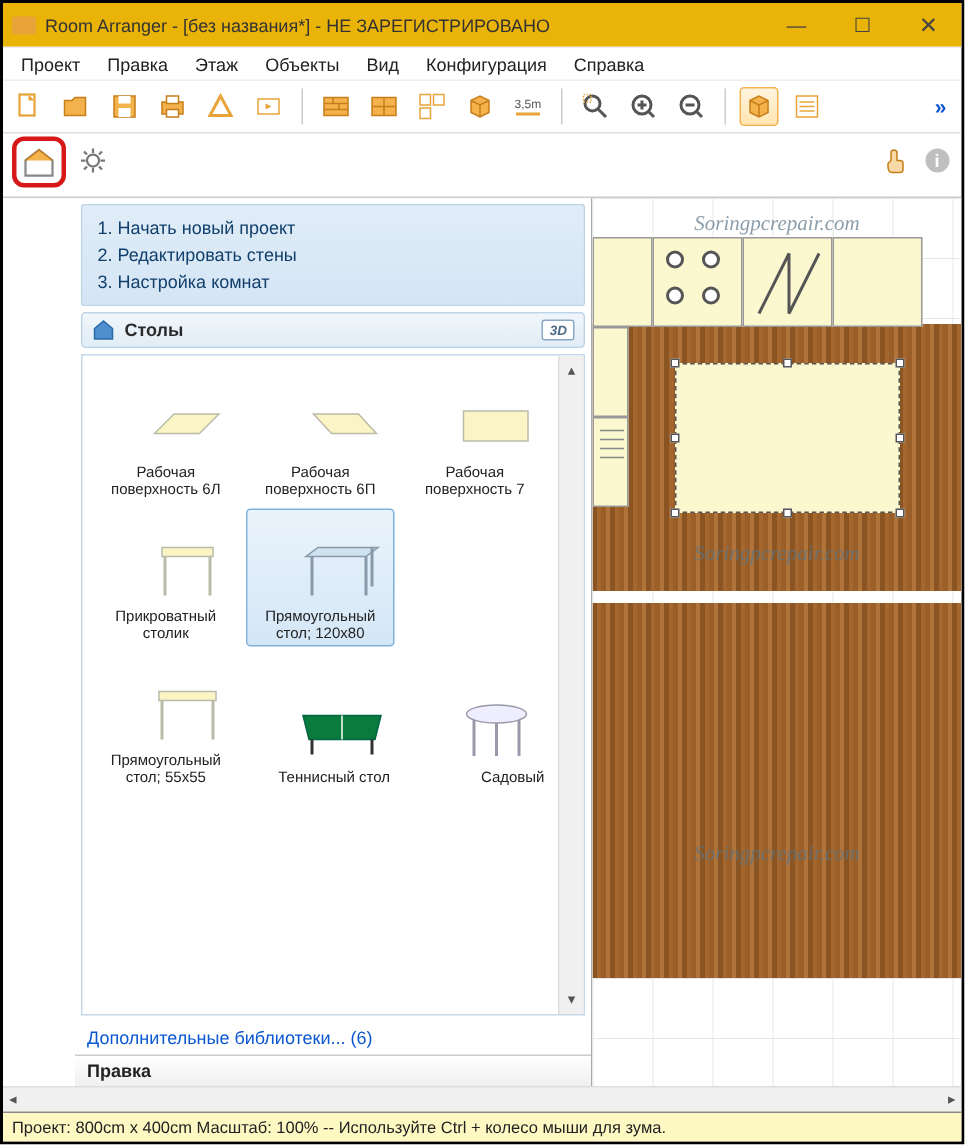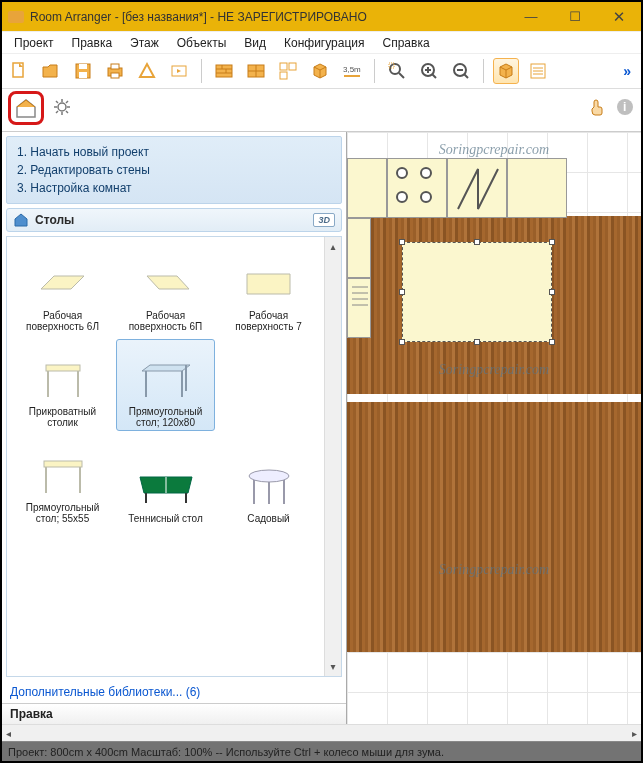--- a/index.html
+++ b/index.html
@@ -13,48 +13,48 @@
   .winbtn.close { font-size: 15px; }
   .menubar { height: 22px; display:flex; align-items:center; padding: 0 4px; gap: 2px; border-bottom: 1px solid #eee;}
   .menubar span { padding: 2px 8px; font-size: 12px; color:#222;}
   .toolbar { display:flex; align-items:center; padding: 4px 4px; gap: 6px; min-height: 34px; border-bottom: 1px solid #ddd;}
   .toolbar .tbtn { width: 26px; height: 26px; display:flex; align-items:center; justify-content:center; border:1px solid transparent; border-radius:3px;}
   .toolbar .tbtn.active { border:1px solid #f5b24e; background: linear-gradient(#fff5e0,#ffe5b0);}
   .toolbar .sep { width:1px; height:24px; background:#ccc; margin:0 3px;}
   .more-arrow { margin-left:auto; font-size:14px; color:#0a57d1; font-weight:bold; padding:0 6px;}
   .toolbar2 { display:flex; align-items:center; padding: 2px 6px 6px 6px; gap:8px; border-bottom:1px solid #ccc;}
   .highlight-icon { width: 36px; height: 34px; border: 3px solid #d61818; border-radius: 8px; display:flex; align-items:center; justify-content:center; background:#fff;}
-  .main { flex:1; display:flex; overflow:hidden; }
+  .main { flex:1; display:flex; overflow:hidden;margin-left:48px; }
   .left { width: 345px; display:flex; flex-direction:column; border-right:1px solid #aaa; }
   .wizard { background: linear-gradient(#e0edf8,#d5e5f4); border:1px solid #bcd4ea; margin:4px; padding:6px 10px; font-size:12px; color:#123f6c; border-radius:2px;}
   .wizard div { padding:2px 0; }
   .category-hdr { background: linear-gradient(#f0f6fb,#e2edf6); border:1px solid #bcd4ea; margin:0 4px; padding:3px 6px; display:flex; align-items:center; gap:6px; font-weight:bold; color:#2a2a2a; border-radius:3px;}
   .category-hdr .badge3d { margin-left:auto; border:1px solid #89a9c6; font-size:9px; padding:1px 4px; background:#fff; color:#4b6b89; border-radius:2px;font-style:italic;}
   .catalog { flex:1; overflow:hidden; display:flex; margin:4px; border:1px solid #c5d8e9; background:#fff;}
   .catalog-grid { flex:1; display:grid; grid-template-columns: repeat(3, 1fr); grid-auto-rows: 92px; padding:6px; gap:4px; overflow:hidden;}
-  .item { display:flex; flex-direction:column; align-items:center; justify-content:flex-end; text-align:center; font-size:10px; color:#222; padding:2px; border:1px solid transparent; border-radius:3px;}
+  .item { display:flex; flex-direction:column; align-items:flex-end; justify-content:flex-end; text-align:center; font-size:10px; color:#222; padding:2px; border:1px solid transparent; border-radius:3px;}
   .item.selected { background: linear-gradient(#eaf3fb,#d4e7f7); border:1px solid #7eb1de;}
   .thumb { width:64px; height:52px; display:flex; align-items:center; justify-content:center;}
   .catalog-scroll { width:17px; background:#f0f0f0; display:flex; flex-direction:column; align-items:center; justify-content:space-between; border-left:1px solid #ddd;}
   .catalog-scroll .arrow { font-size:10px; color:#555; padding:4px 0;}
   .more-libs { padding:4px 8px; color:#0a57d1; font-size:12px;}
   .edit-hdr { background: linear-gradient(#fff,#f0f0f0); border-top:1px solid #ccc; padding:3px 8px; font-weight:bold;}
   .canvas { flex:1; position:relative; overflow:hidden; background:#fff;}
   .grid-lines { position:absolute; inset:0; background-image:
       linear-gradient(#e6e6e6 1px, transparent 1px),
       linear-gradient(90deg,#e6e6e6 1px, transparent 1px);
       background-size: 40px 40px;}
   .floor { position:absolute; background: repeating-linear-gradient(90deg,#8a5423 0 3px,#a5672e 3px 6px,#9a5f29 6px 9px,#b0733a 9px 12px); }
   .floor1 { left:0; top:84px; width:300px; height:178px;}
   .floor2 { left:0; top:270px; width:300px; height:250px;}
   .counter { position:absolute; background:#fbf7cf; border:1px solid #999;}
   .stove-dot { width:12px; height:12px; border:2px solid #555; border-radius:50%; background:#fff; position:absolute;}
   .selbox { position:absolute; border:1px dashed #555;}
   .selbox .hndl { width:6px; height:6px; background:#fff; border:1px solid #555; position:absolute;}
-  .statusbar { height:20px; border-top:1px solid #888; display:flex; align-items:center; padding:0 6px; font-size:11px; color:#222; background:#737373;}
+  .statusbar { height:20px; border-top:1px solid #888; display:flex; align-items:center; padding:0 6px; font-size:11px; color:#222; background:#fef9c3;}
   .hscroll { height:17px; background:#f0f0f0; border-top:1px solid #ddd; display:flex; align-items:center; justify-content:space-between; padding:0 4px;}
   .hscroll span { font-size:10px; color:#555;}
   .watermark { position:absolute; left:0; right:0; height:24px; color:#5a7688; font-style:italic; font-family: 'Comic Sans MS', cursive; font-size:14px; opacity:0.7; pointer-events:none; text-align:center;}
 </style>
 </head>
 <body>
 
 <div class="window">
 
   <div class="titlebar">

